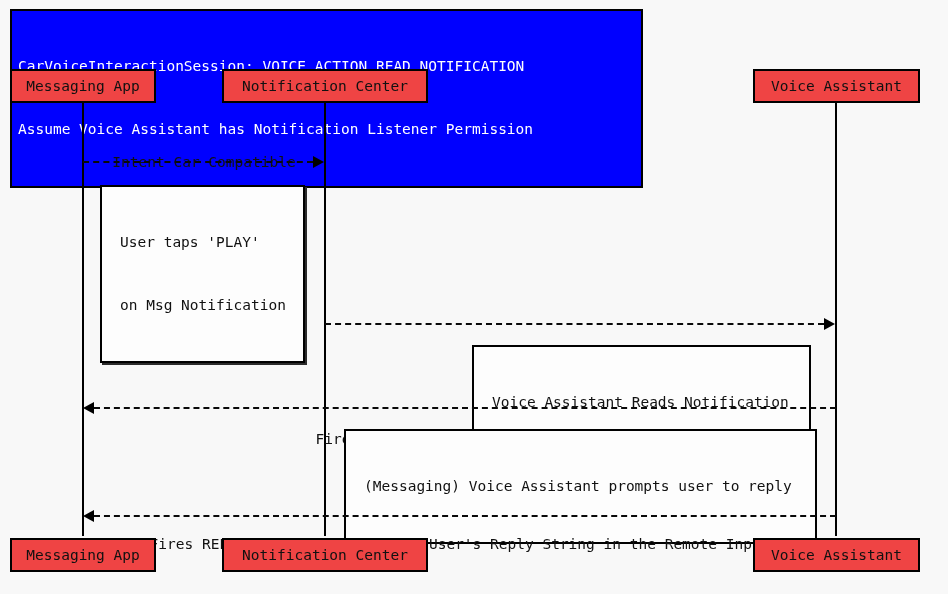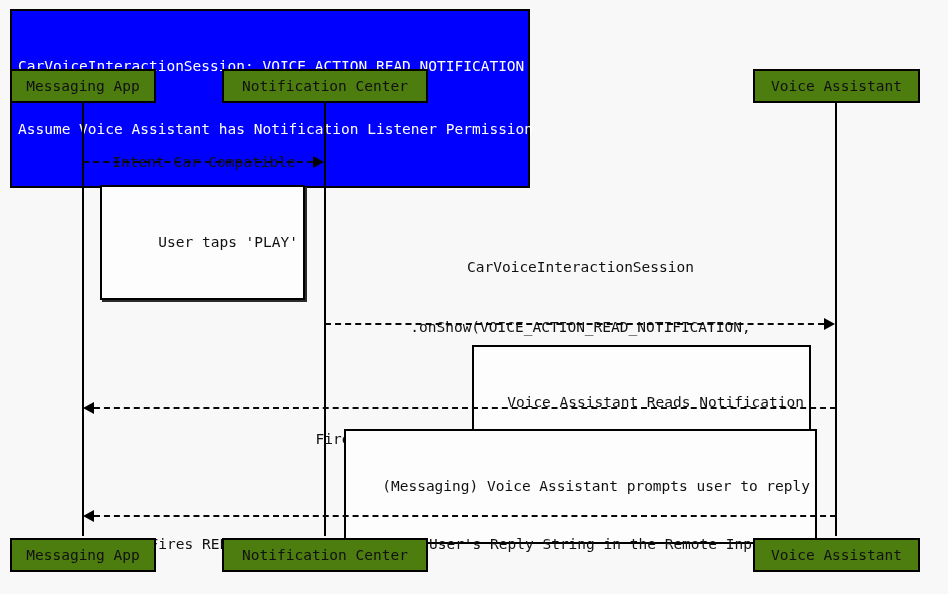--- a/index.html
+++ b/index.html
@@ -15,38 +15,38 @@
     background: #f8f8f8;
     font-family: "DejaVu Sans Mono", "Liberation Mono", monospace;
     overflow: hidden;
   }
 
   
   .title-banner {
     position: absolute;
     left: 10px;
     top: 9px;
-    width: 520px;
+    width: 633px;
     box-sizing: border-box;
     background: #0000ff;
     border: 2px solid #000000;
     padding: 3px 6px 4px 6px;
     color: #ffffff;
     font-size: 14.5px;
     line-height: 21px;
     white-space: pre;
     letter-spacing: 0px;
   }
   .title-line { display: block; }
 
   
   .participant {
     position: absolute;
     box-sizing: border-box;
-    background: #4d7c0f;
+    background: #ef4444;
     border: 2px solid #000000;
     height: 34px;
     line-height: 30px;
     text-align: center;
     font-size: 14.5px;
     color: #111111;
     white-space: nowrap;
   }
 
   
@@ -89,22 +89,22 @@
   
   .note-box {
     position: absolute;
     box-sizing: border-box;
     background: #fdfdfd;
     border: 2px solid #000000;
     font-size: 14.5px;
     line-height: 21px;
     color: #111111;
     white-space: pre;
-    text-align: right;
-    padding: 3px 5px;
+    text-align: left;
+    padding: 3px 18px;
   }
   .note-box.shadowed {
     box-shadow: 2px 2px 0 0 #2b2b2b;
   }
   .note-line { display: block; }
 </style>
 </head>
 <body>
 
 <div id="canvas">
@@ -124,28 +124,23 @@
 
   <div class="msg-label" style="left:83px; top:112px; width:242px;">
     <span class="note-line">Intent Car Compatible</span>
     <span class="note-line">Messaging Notification</span>
   </div>
   <div class="msg-line" style="left:83px; top:161px; width:230px;"></div>
   <div class="arrow-head right" style="left:313px; top:156px;"></div>
 
   <div class="note-box shadowed" style="left:100px; top:185px; width:205px;">
     <span class="note-line">User taps 'PLAY'</span>
+    <span class="note-line">on Msg Notification</span>
   </div>
 
-  <div class="msg-label" style="left:325px; top:217px; width:511px;">
-    <span class="note-line">CarVoiceInteractionSession</span>
-    <span class="note-line">.onShow(VOICE_ACTION_READ_NOTIFICATION,</span>
-    <span class="note-line">Bundle payload,</span>
-    <span class="note-line">VoiceInteractionSession.SHOW_SOURCE_NOTIFICATION)</span>
-  </div>
   <div class="msg-line" style="left:325px; top:323px; width:499px;"></div>
   <div class="arrow-head right" style="left:824px; top:318px;"></div>
 
   <div class="note-box" style="left:472px; top:345px; width:339px;">
     <span class="note-line">Voice Assistant Reads Notification</span>
   </div>
 
   <div class="msg-label" style="left:83px; top:389px; width:753px;">
     <span class="note-line">Fires MARK_AS_READ Pending Intent</span>
   </div>

